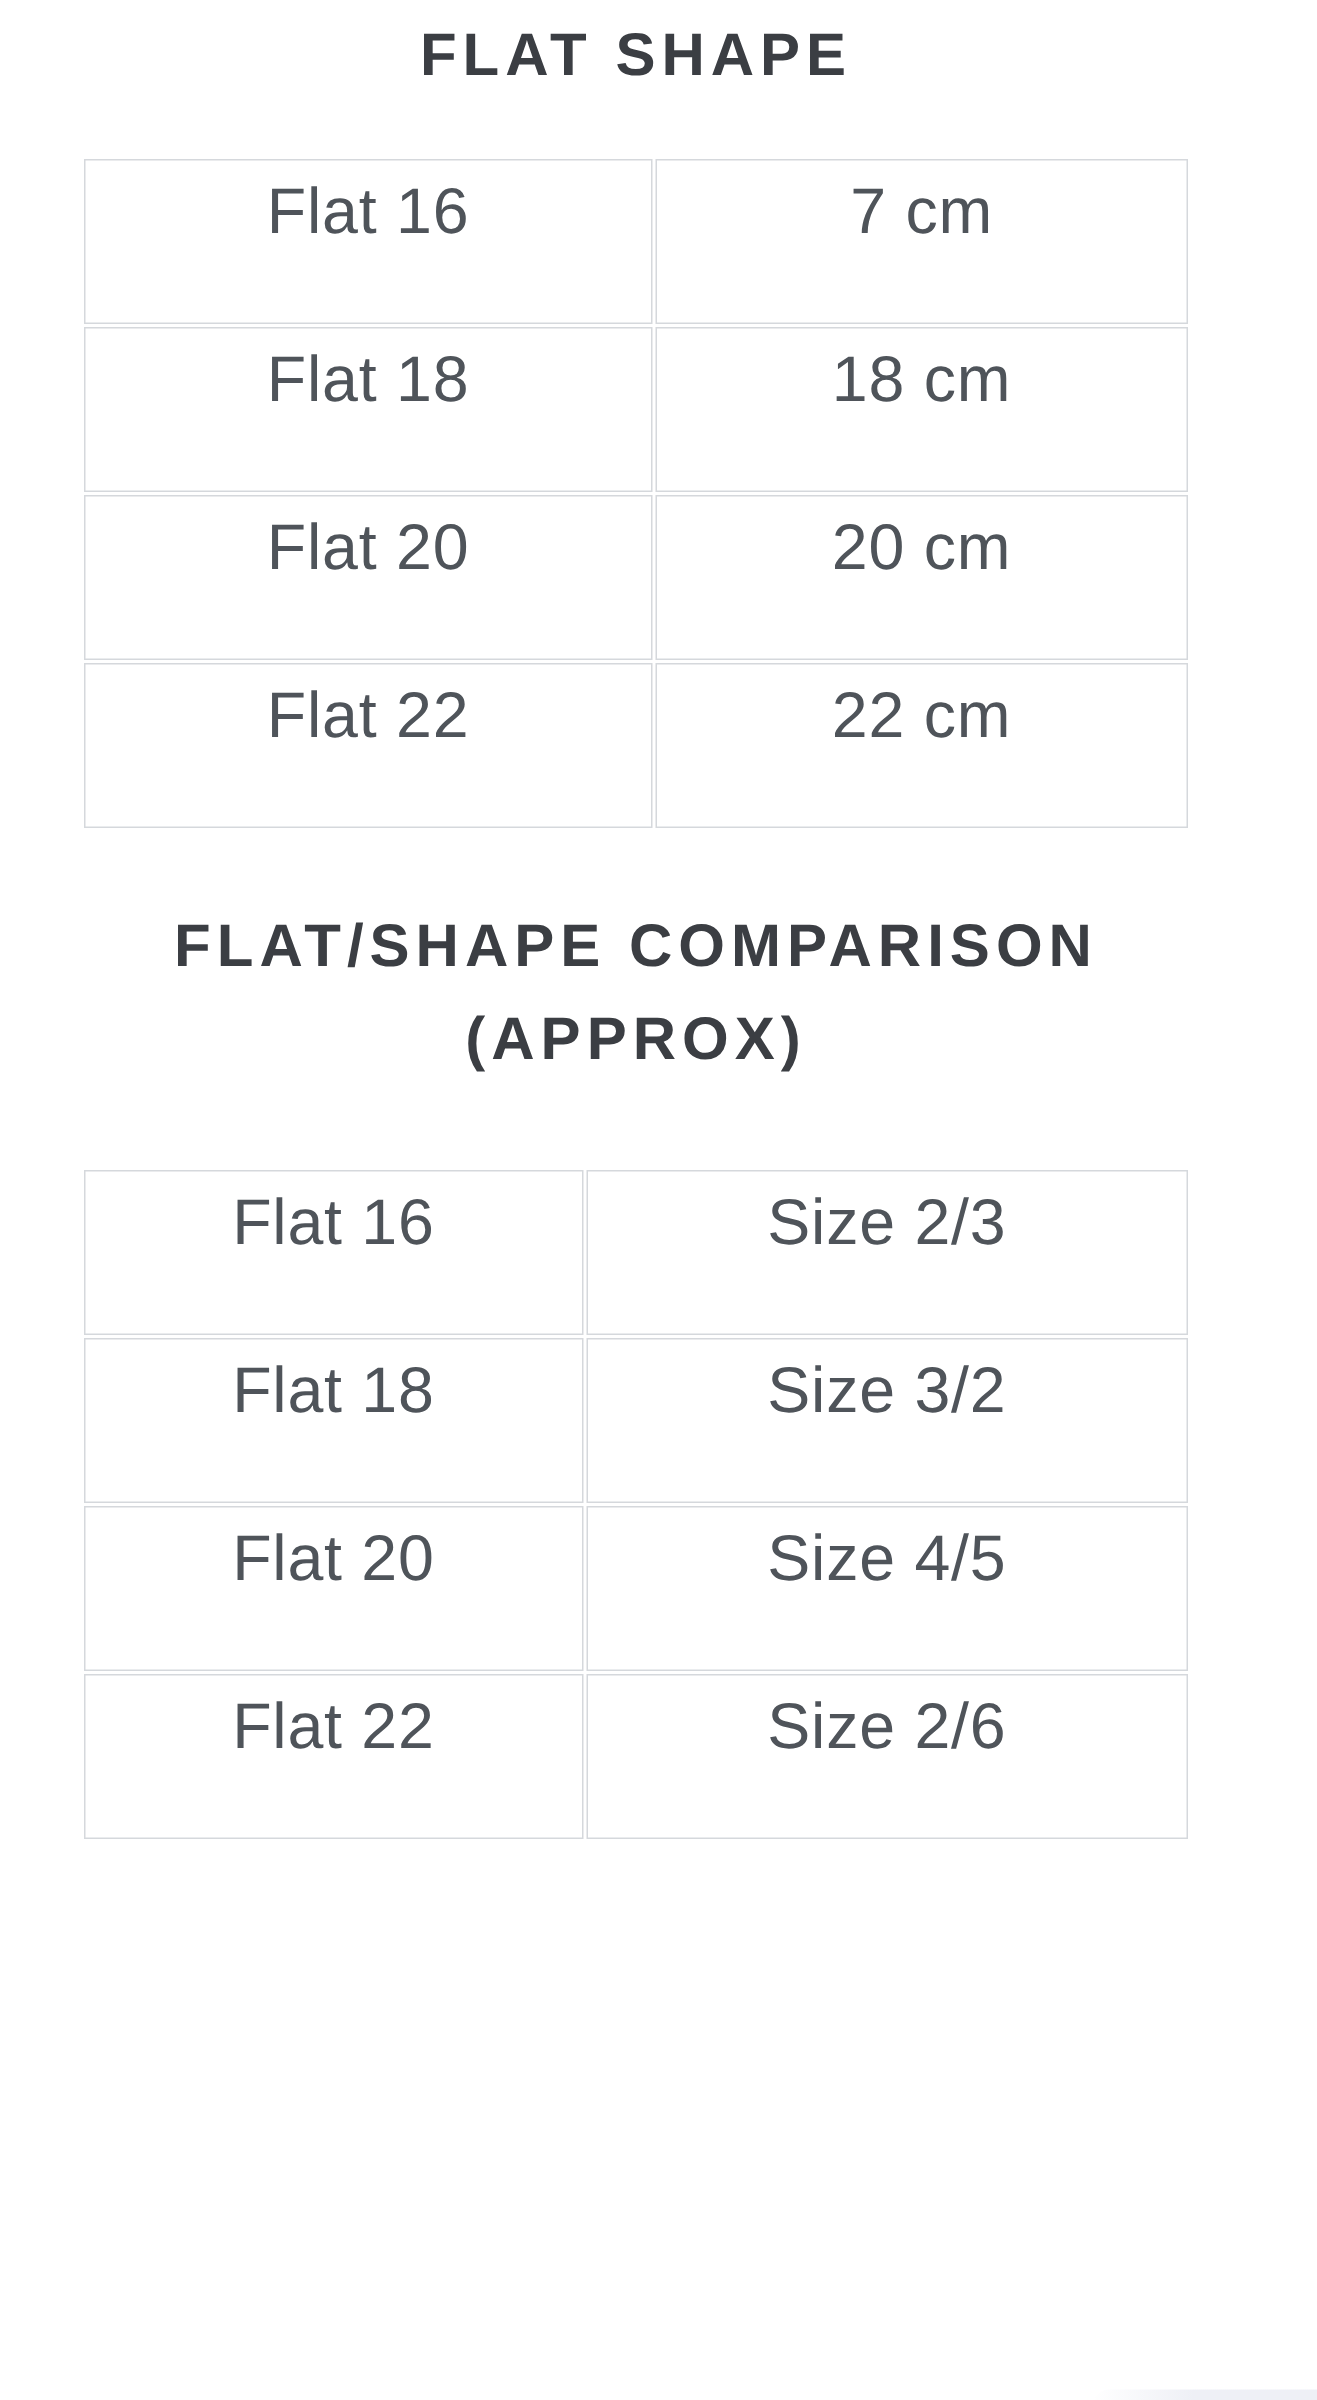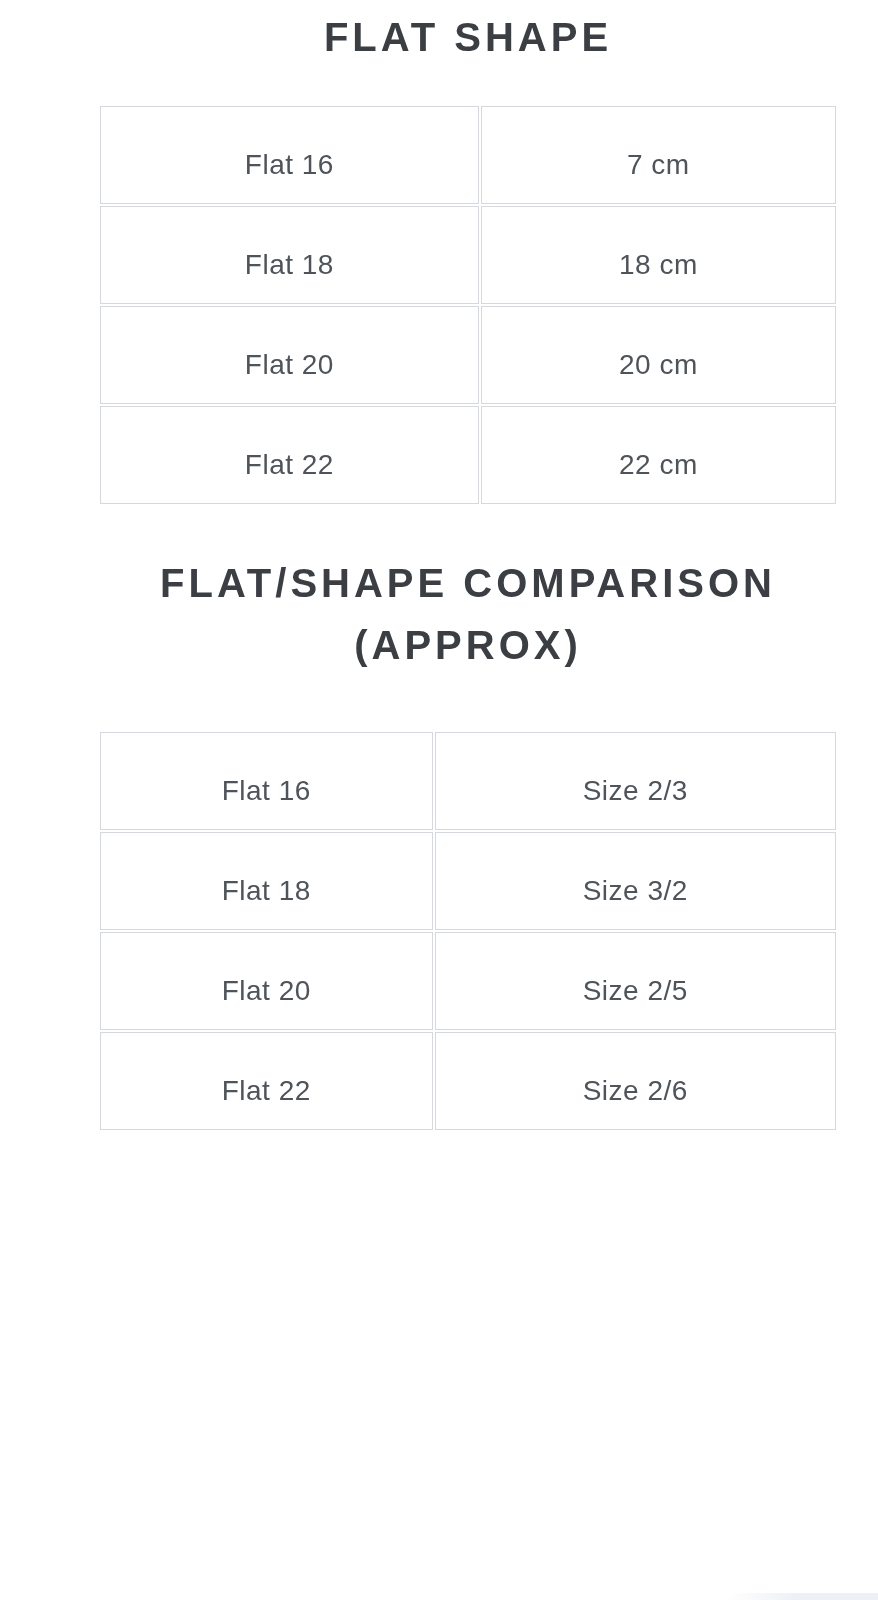--- a/index.html
+++ b/index.html
@@ -13,21 +13,21 @@
   }
 
   .page {
     position: relative;
     width: 878px;
     height: 1600px;
   }
 
   .content {
     position: relative;
-    margin-left: 98px;
+    margin-left: 54px;
     width: 740px;
   }
 
   .section-title {
     font-size: 40px;
     font-weight: 700;
     line-height: 62px;
     letter-spacing: 4px;
     text-align: center;
     color: var(--heading, #3b3e43);
@@ -38,25 +38,25 @@
 
   table.size-table {
     width: 100%;
     border-collapse: separate;
     border-spacing: 2px;
     table-layout: fixed;
   }
 
   table.size-table td {
     border: 1px solid var(--border, #d5d8dc);
-    height: 98px;
+    height: 110px;
     vertical-align: top;
     text-align: center;
-    padding: 36px 10px 0;
-    font-size: 28px;
+    padding: 12px 10px 0;
+    font-size: 43px;
     line-height: 44px;
     font-weight: 400;
     color: var(--text, #4f545a);
     letter-spacing: 0.5px;
     background: #ffffff;
   }
 
   table.t1 col.c1 { width: 51.6%; }
   table.t1 col.c2 { width: 48.4%; }
   table.t2 col.c1 { width: 45.3%; }
@@ -131,21 +131,21 @@
         <tr>
           <td>Flat 16</td>
           <td>Size 2/3</td>
         </tr>
         <tr>
           <td>Flat 18</td>
           <td>Size 3/2</td>
         </tr>
         <tr>
           <td>Flat 20</td>
-          <td>Size 2/5</td>
+          <td>Size 4/5</td>
         </tr>
         <tr>
           <td>Flat 22</td>
           <td>Size 2/6</td>
         </tr>
       </tbody>
     </table>
 
 
   </div>

